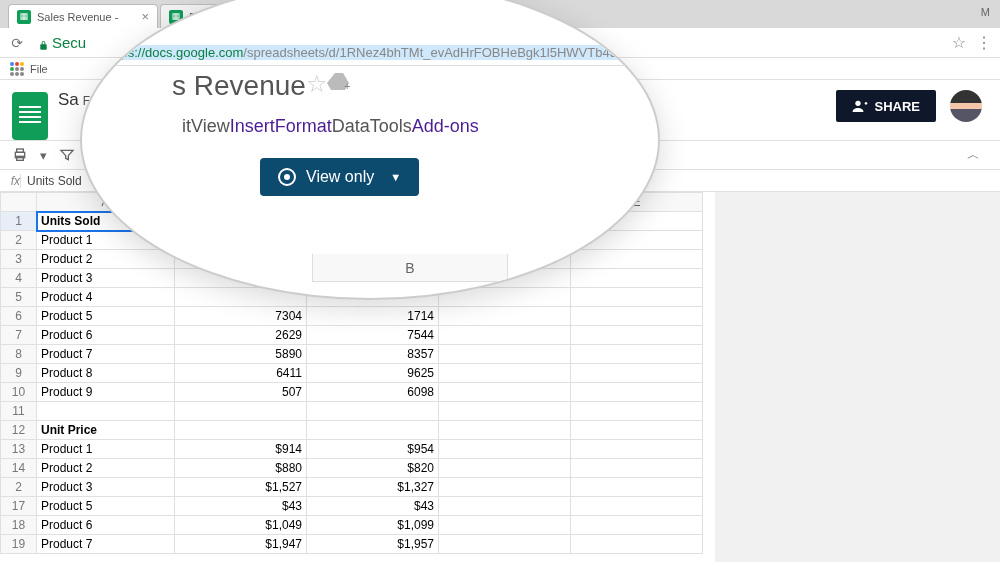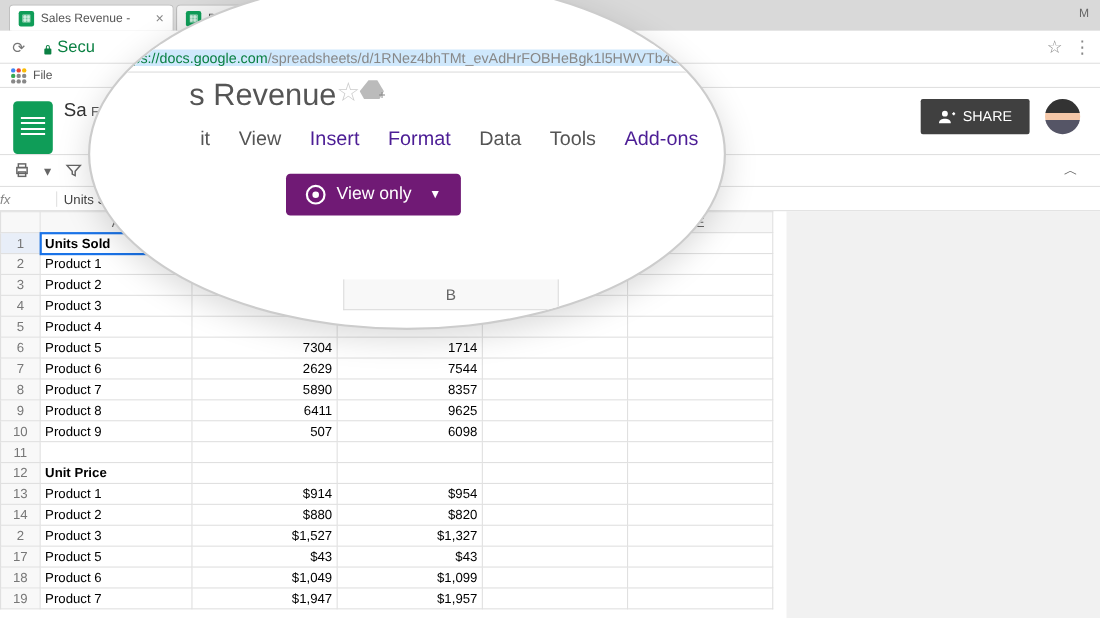--- a/index.html
+++ b/index.html
@@ -20,27 +20,27 @@
 .apps-icon span{background:#888;border-radius:50%}
 .apps-icon span:nth-child(1){background:#4285f4}.apps-icon span:nth-child(2){background:#ea4335}.apps-icon span:nth-child(3){background:#fbbc05}.apps-icon span:nth-child(4){background:#34a853}
 .sheets-header{display:flex;align-items:flex-start;padding:6px 12px 0;position:relative}
 .sheets-logo{width:36px;height:48px;background:#0f9d58;border-radius:4px;margin-right:10px;position:relative;margin-top:6px}
 .sheets-logo::after{content:"";position:absolute;left:7px;top:14px;width:22px;height:20px;background:repeating-linear-gradient(#fff,#fff 2px,transparent 2px,transparent 5px)}
 .title-area{display:flex;}
 .doc-title{font-size:17px;color:#333;margin-top:4px}
 .menu-row{display:flex;gap:4px;font-size:12px;color:#555;margin-top:6px}
 .menu-item{padding:2px 4px}
 .header-right{position:absolute;right:18px;top:10px;display:flex;align-items:center;gap:14px}
-.share-btn{background:#404040;color:#fff;border:none;padding:8px 16px;font-size:13px;font-weight:normal;border-radius:2px;display:flex;align-items:flex-start;gap:6px;cursor:pointer}
+.share-btn{background:#0f172a;color:#fff;border:none;padding:8px 16px;font-size:13px;font-weight:bold;border-radius:2px;display:flex;align-items:flex-end;gap:6px;cursor:pointer}
 .avatar{width:32px;height:32px;border-radius:50%;background:linear-gradient(180deg,#333 0%,#333 40%,#f4c7a8 40%,#f4c7a8 60%,#556 60%);}
 .toolbar{height:30px;border-top:1px solid #e0e0e0;border-bottom:1px solid #e0e0e0;display:flex;align-items:center;padding:0 12px;gap:12px;color:#666;font-size:13px;position:relative}
 .tool-icon{width:16px;height:16px}
 .collapse-caret{position:absolute;right:20px}
 .fx-row{height:22px;border-bottom:1px solid #e0e0e0;display:flex;align-items:center;font-size:12px}
-.fx-label{width:52px;text-align:left;color:#888;font-style:italic;border-right:1px solid #e0e0e0}
+.fx-label{width:21px;text-align:right;color:#888;font-style:italic;border-right:1px solid #e0e0e0}
 .fx-input{padding-left:6px;color:#444}
 .sheet-container{position:relative}
 .sheet{border-collapse:collapse;table-layout:fixed}
 .sheet th,.sheet td{border:1px solid #e0e0e0;height:19px;font-size:12px;padding:0 4px;white-space:nowrap;overflow:hidden}
 .sheet th{background:#f8f8f8;color:#666;font-weight:normal;text-align:center}
 .row-hdr{width:36px;background:#f8f8f8;text-align:center;color:#777}
 .col-a{width:138px;text-align:left}
 .col-n{width:132px;text-align:right}
 .bold{font-weight:bold}
 .right-gray{position:absolute;top:0;right:0;width:285px;height:400px;background:#f1f1f1}
@@ -50,23 +50,23 @@
 .zoom{position:absolute;top:-20px;left:80px;width:580px;height:320px;border-radius:50%;border:2px solid #ccc;background:#fff;box-shadow:0 8px 30px rgba(0,0,0,0.15);overflow:hidden;z-index:50}
 .z-url{position:absolute;top:58px;left:0;right:0;height:26px;display:flex;align-items:center;padding-left:24px;font-size:13px;background:#fff;border-bottom:1px solid #ddd}
 .z-url-host{color:#0b8043}
 .z-url-path{color:#888}
 .z-url-sel{background:#cfe8fc}
 .z-title-row{position:absolute;top:88px;left:90px;display:flex;}
 .z-title{font-size:28px;color:#555;font-weight:400}
 .z-star{color:#ccc;font-size:24px}
 .z-drive{width:24px;height:24px;position:relative}
 .z-drive svg{width:24px;height:24px}
-.z-menu{position:absolute;top:134px;left:100px;display:flex;gap:26px;font-size:18px;color:#555}
+.z-menu{position:absolute;top:134px;left:100px;display:flex;font-size:18px;color:#555}
 .z-menu .dis{color:#4c1d95}
-.z-viewonly{position:absolute;top:176px;left:178px;background:#701a75;color:#fff;padding:10px 18px;border-radius:4px;font-size:16px;font-weight:500;display:flex;align-items:center;gap:10px}
+.z-viewonly{position:absolute;top:176px;left:178px;background:#0c4a6e;color:#fff;padding:10px 18px;border-radius:4px;font-size:16px;font-weight:500;display:flex;align-items:center;gap:10px}
 .z-eye{width:18px;height:18px;border:2px solid #fff;border-radius:50%;position:relative}
 .z-eye::after{content:"";position:absolute;width:6px;height:6px;background:#fff;border-radius:50%;left:4px;top:4px}
 .z-caret{font-size:11px;margin-left:6px}
 .z-cell-b{position:absolute;bottom:16px;left:230px;width:196px;height:28px;border:1px solid #ddd;border-top:none;text-align:center;font-size:14px;color:#666;padding-top:6px;background:#f8f8f8}
 </style>
 </head>
 <body>
 
 <div class="chrome-tabs">
   <div class="tab active">

